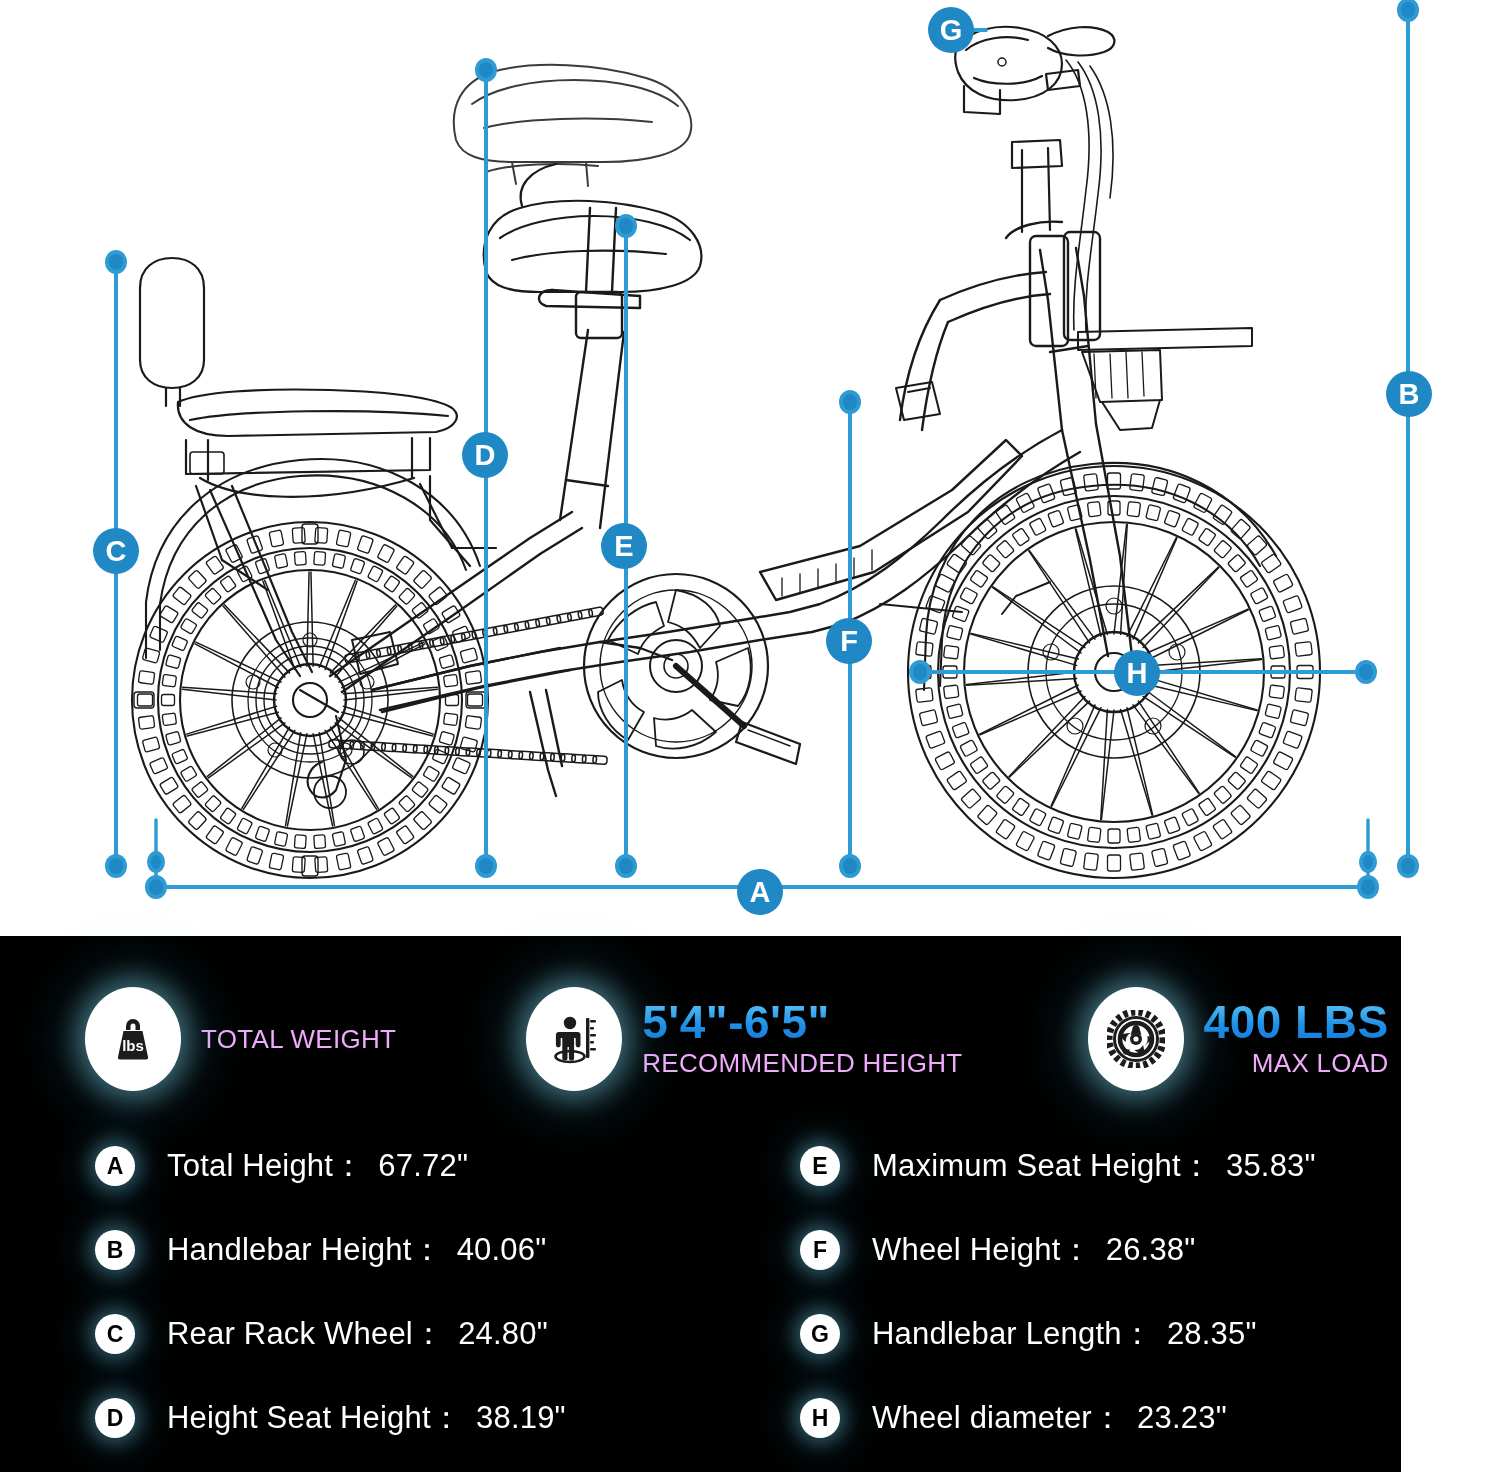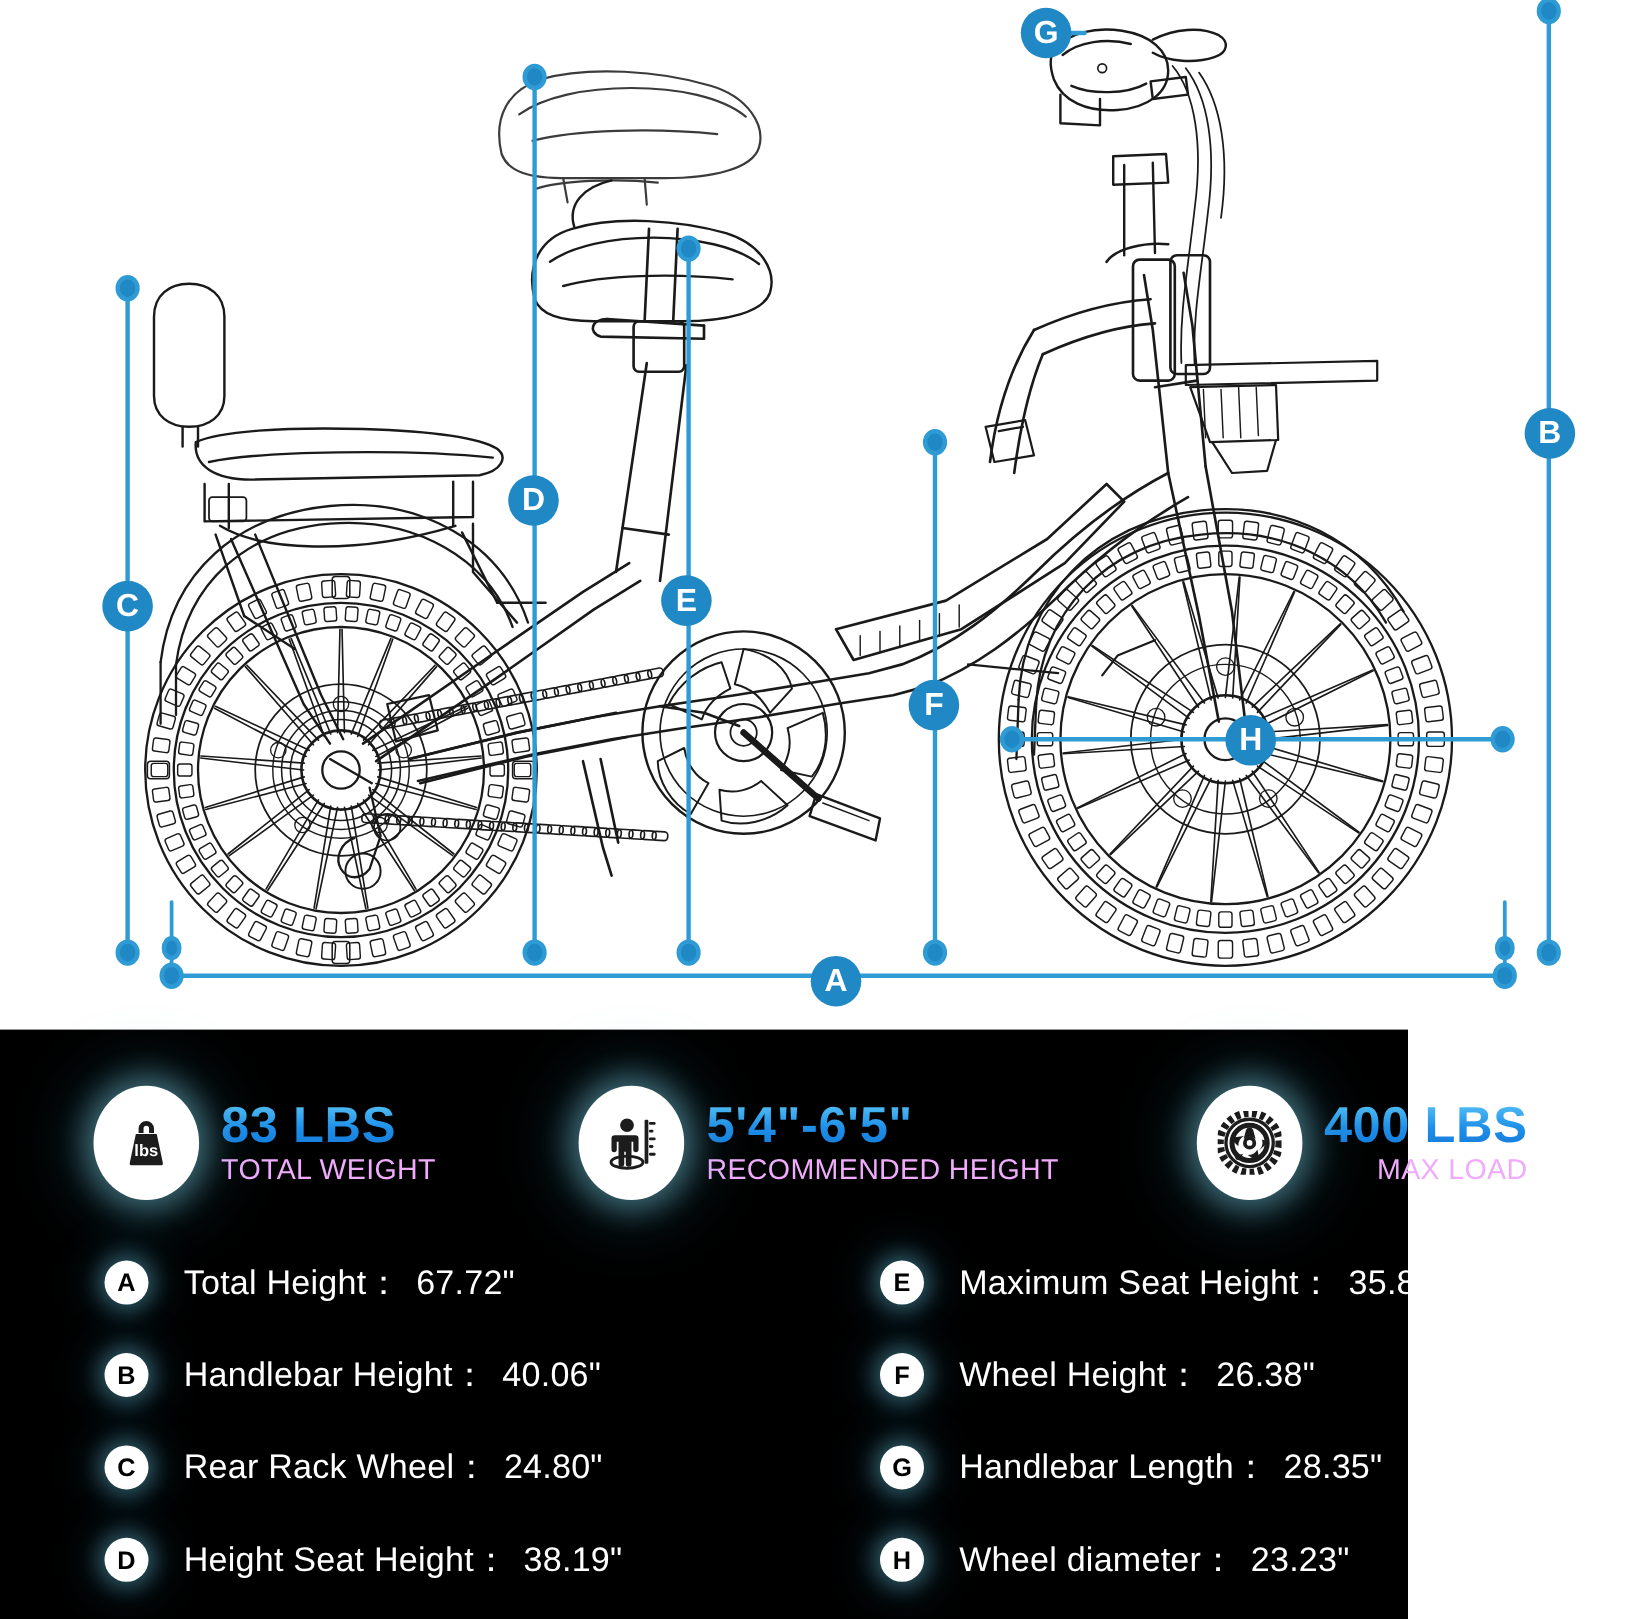--- a/index.html
+++ b/index.html
@@ -47,21 +47,21 @@
     justify-content: center;
     line-height: 1;
     letter-spacing: 0;
     font-family: "Liberation Sans", sans-serif;
   }
 
   
   #panel {
     position: absolute;
     left: 0; top: 936px;
-    width: 1280px;
+    width: 1401px;
     height: 536px;
     background: #000000;
   }
 
   
   #stats {
     position: absolute;
     left: 0; top: 38px;
     width: 1500px;
     height: 130px;
@@ -848,21 +848,20 @@
 
       <div class="stat stat-1">
         <div class="badge">
           <svg width="54" height="54" viewBox="0 0 54 54" aria-hidden="true">
             <path d="M20 14 a7 7 0 0 1 14 0 v4 h-4.5 v-4 a2.5 2.5 0 0 0 -5 0 v4 H20 z" fill="#1c1c1c"></path>
             <path d="M17.5 19 h19 l5.5 26 a2 2 0 0 1 -2 2.4 H14 a2 2 0 0 1 -2 -2.4 z" fill="#1c1c1c"></path>
             <text x="27" y="39" font-family="Liberation Sans, sans-serif" font-size="15" font-weight="bold" fill="#ffffff" text-anchor="middle">lbs</text>
           </svg>
         </div>
         <div class="stat-text">
-          <div class="stat-value">83 LBS</div>
           <div class="stat-label">TOTAL WEIGHT</div>
         </div>
       </div>
 
       <div class="stat stat-2">
         <div class="badge">
           <svg width="56" height="56" viewBox="0 0 56 56" aria-hidden="true">
             <g fill="#1c1c1c">
               <circle cx="24" cy="12" r="6.2"></circle>
               <path d="M16.5 21 h15 a3 3 0 0 1 3 3 v10 a2.4 2.4 0 0 1 -4.8 0 v-7 h-1.6 v20

